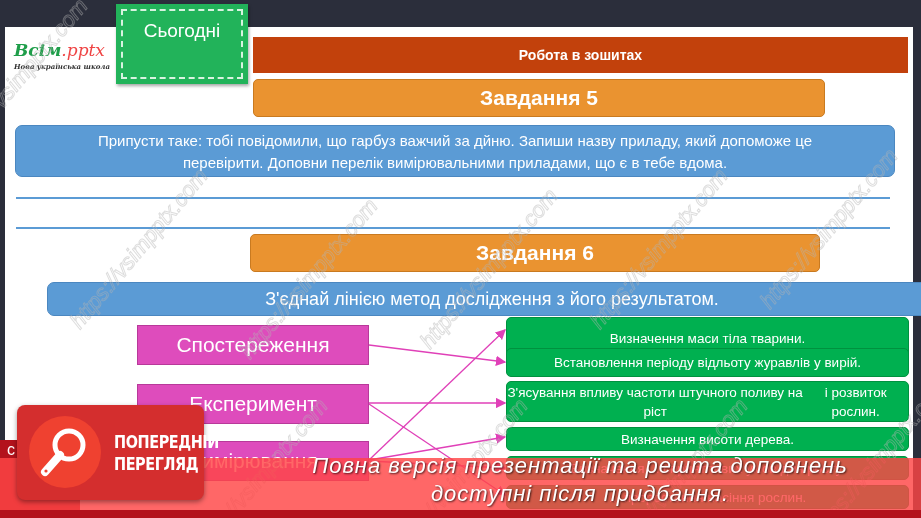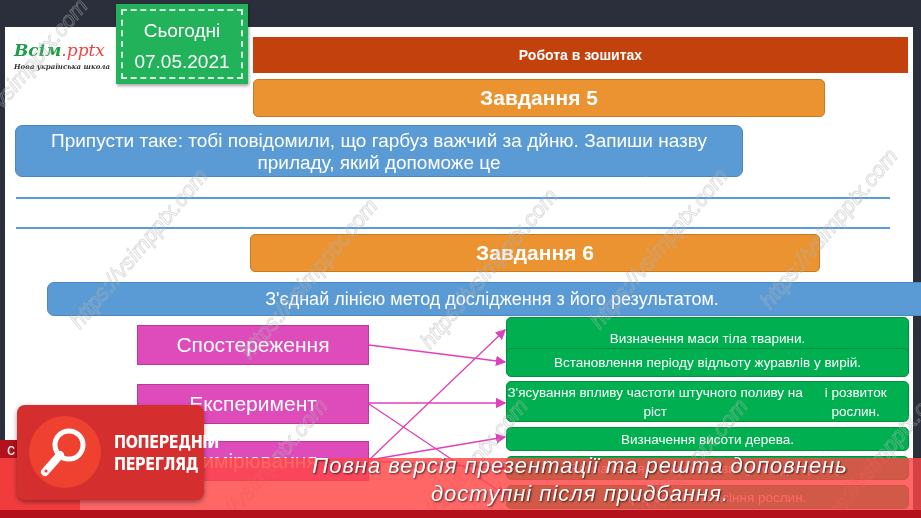--- a/index.html
+++ b/index.html
@@ -55,21 +55,21 @@
     display: flex; align-items: center; justify-content: center;
     border: 1px solid #c97a20;
   }
   .task5 { left: 253px; top: 79px; width: 572px; }
   .task6 { left: 250px; top: 234px; width: 570px; }
   .blue-box {
     position: absolute; background: #5b9bd5; border-radius: 7px; color: #fff;
     text-align: center; border: 1px solid #4b87c0;
   }
   .prompt5 {
-    left: 15px; top: 125px; width: 728px; height: 52px; font-size: 19px;
+    left: 15px; top: 125px; width: 880px; height: 52px; font-size: 15px;
     line-height: 22px; padding-top: 4px;
   }
   .prompt6 {
     left: 15px; top: 282px; width: 890px; height: 34px; font-size: 18px;
     display: flex; align-items: center; justify-content: center; margin-left: 32px;
   }
   .write-line {
     position: absolute; left: 16px; width: 874px; height: 2px; background: #5b9bd5;
   }
   .method {
@@ -130,21 +130,20 @@
 
 <div class="slide"></div>
 
 <div class="logo">
   <div class="logo-main"><span class="a">Всім</span><span class="b">.pptx</span></div>
   <div class="logo-sub">Нова українська школа</div>
 </div>
 
 <div class="date-box">
   <div class="l1">Сьогодні</div>
-  <div class="l2">07.05.2021</div>
 </div>
 
 <div class="title-bar">Робота в зошитах</div>
 
 <div class="task-header task5">Завдання 5</div>
 
 <div class="blue-box prompt5">
   <div>Припусти таке: тобі повідомили, що гарбуз важчий за дйню. Запиши назву приладу, який допоможе це</div>
   <div>перевірити. Доповни перелік вимірювальними приладами, що є в тебе вдома.</div>
 </div>

